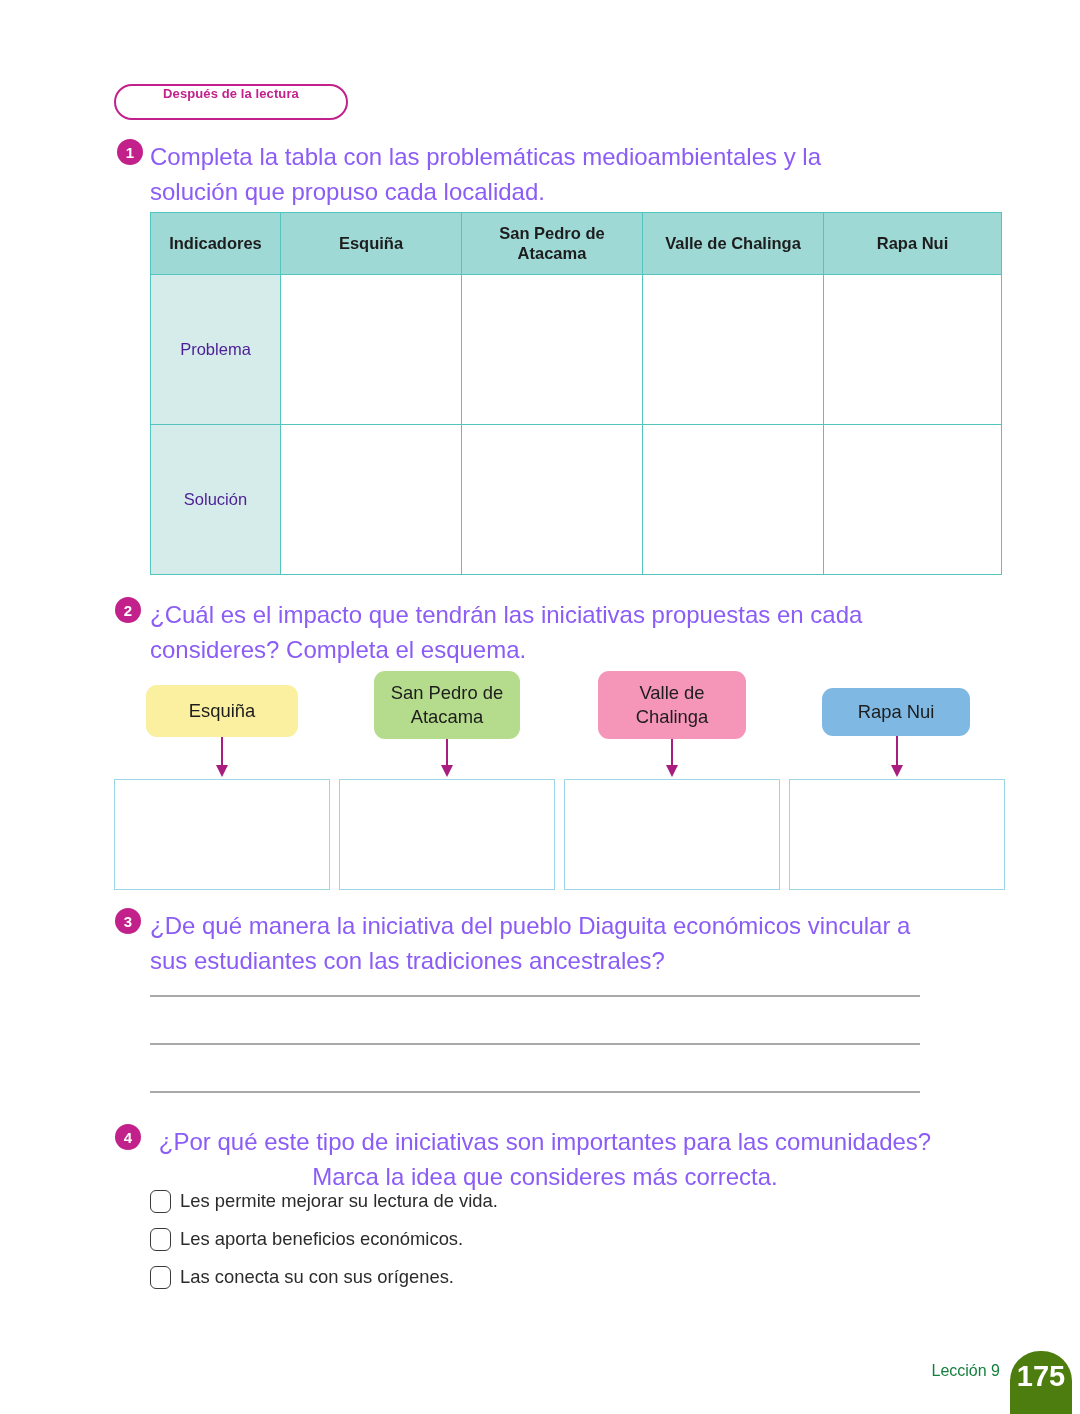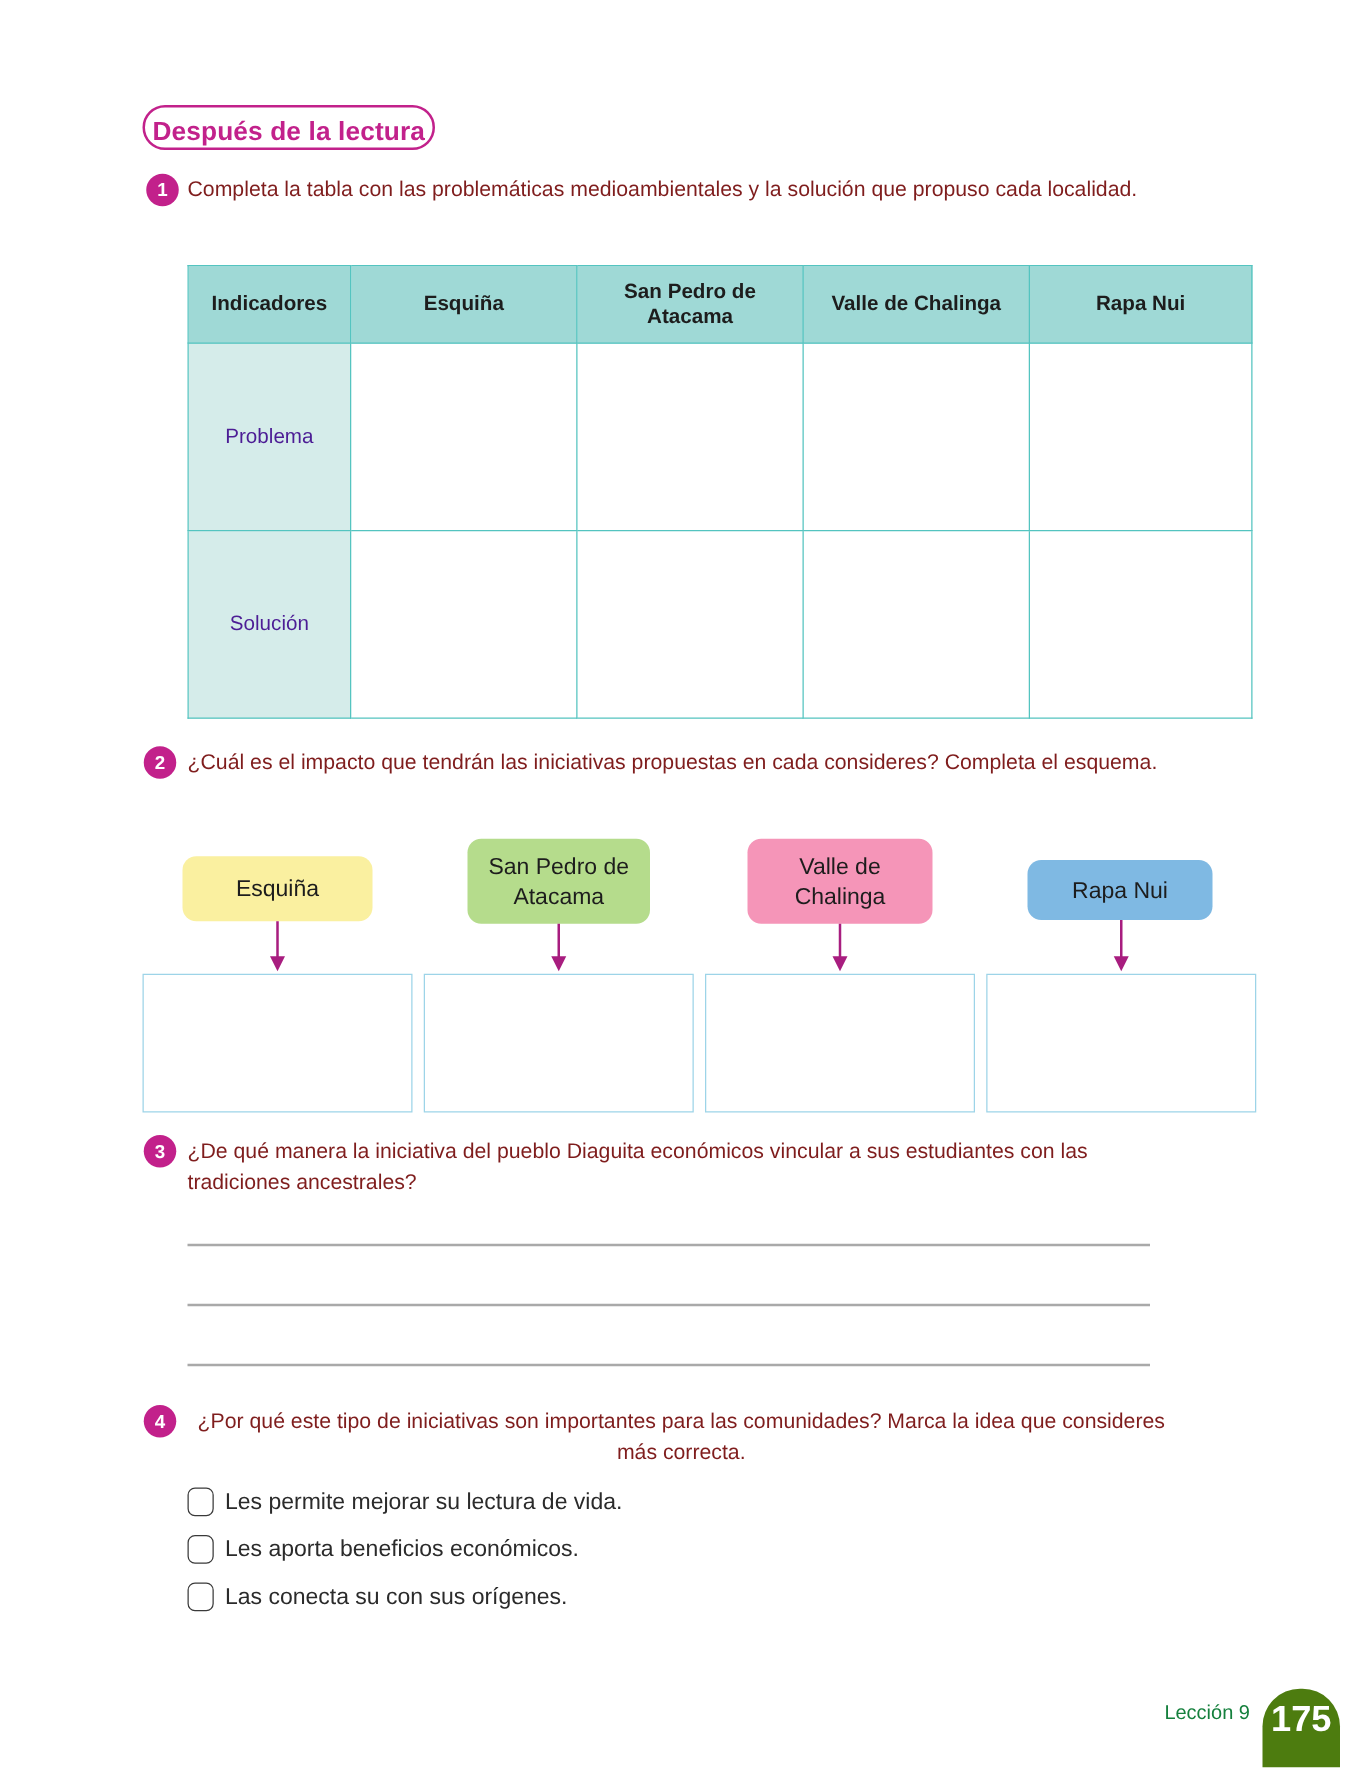--- a/index.html
+++ b/index.html
@@ -20,24 +20,24 @@
   
   .section-badge {
     position: absolute;
     left: 114px;
     top: 84px;
     width: 234px;
     height: 36px;
     border: 2.2px solid #C2218B;
     border-radius: 18px;
     display: flex;
-    align-items: flex-end;
+    align-items: flex-start;
     justify-content: center;
     color: #C2218B;
-    font-size: 21px;
+    font-size: 13px;
     font-weight: bold;
     letter-spacing: 0.1px;
   }
 
   
   .qnum {
     position: absolute;
     width: 26px;
     height: 26px;
     border-radius: 50%;
@@ -46,23 +46,23 @@
     font-size: 15px;
     font-weight: bold;
     display: flex;
     align-items: center;
     justify-content: center;
     line-height: 1;
   }
 
   .qtext {
     position: absolute;
-    font-size: 17px;
+    font-size: 24px;
     line-height: 1.45;
-    color: #7f1d1d;
+    color: #8b5cf6;
   }
 
   
   .q1-num { left: 117px; top: 139px; }
   .q1-text { left: 150px; top: 140px; width: 760px; }
 
   
   .q2-num { left: 115px; top: 597px; }
   .q2-text { left: 150px; top: 598px; width: 790px; }
 

